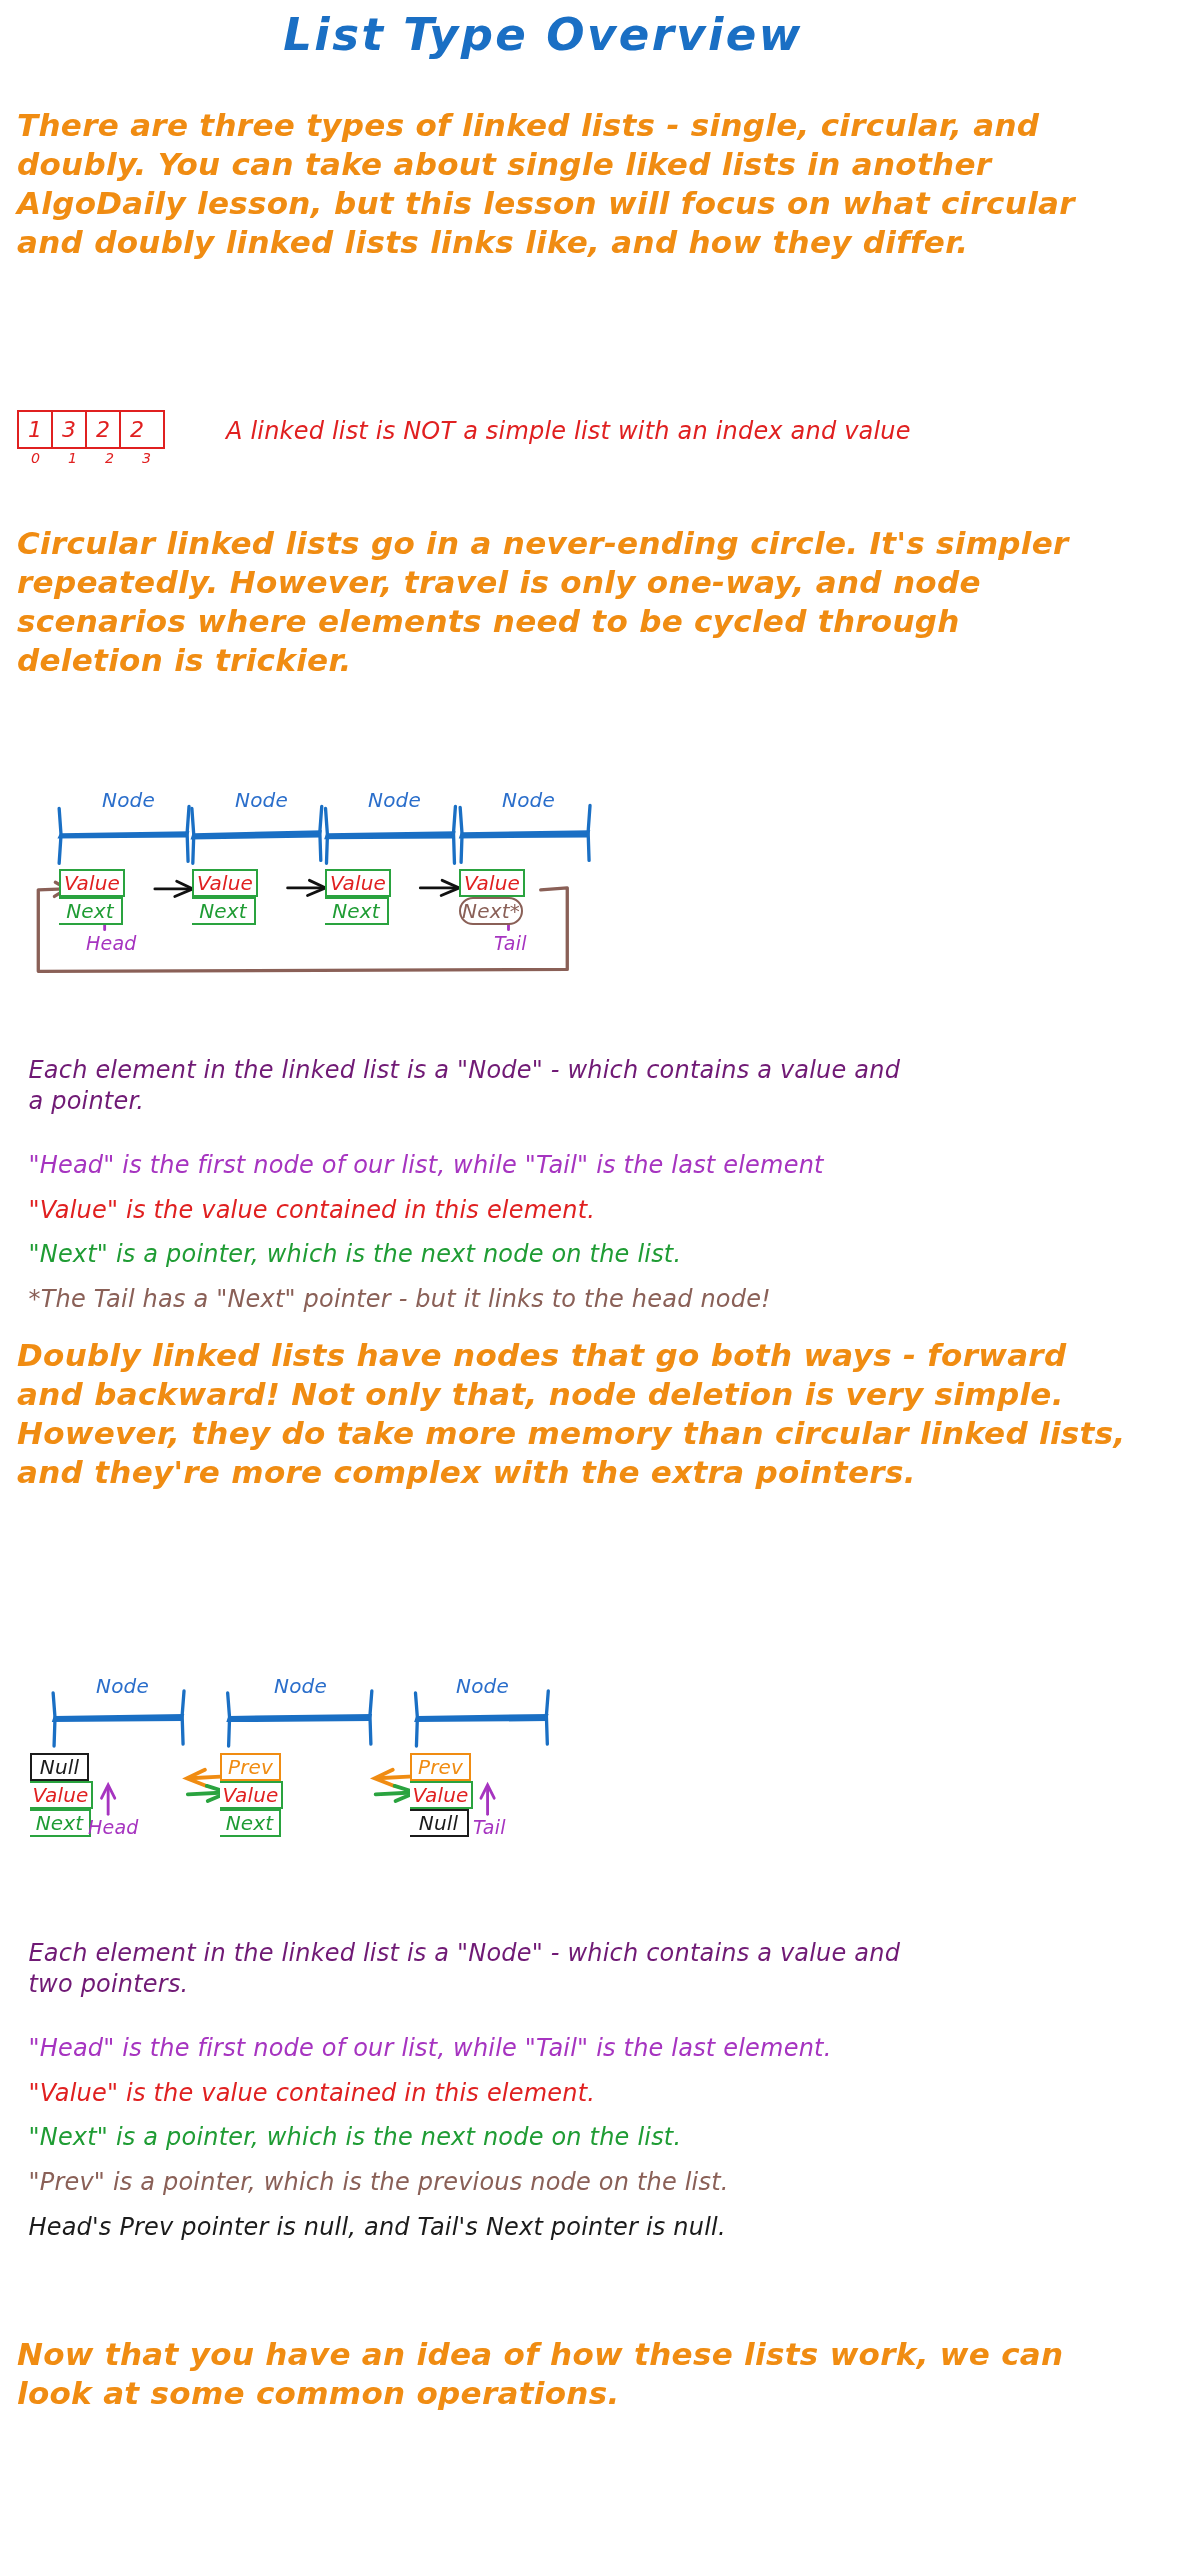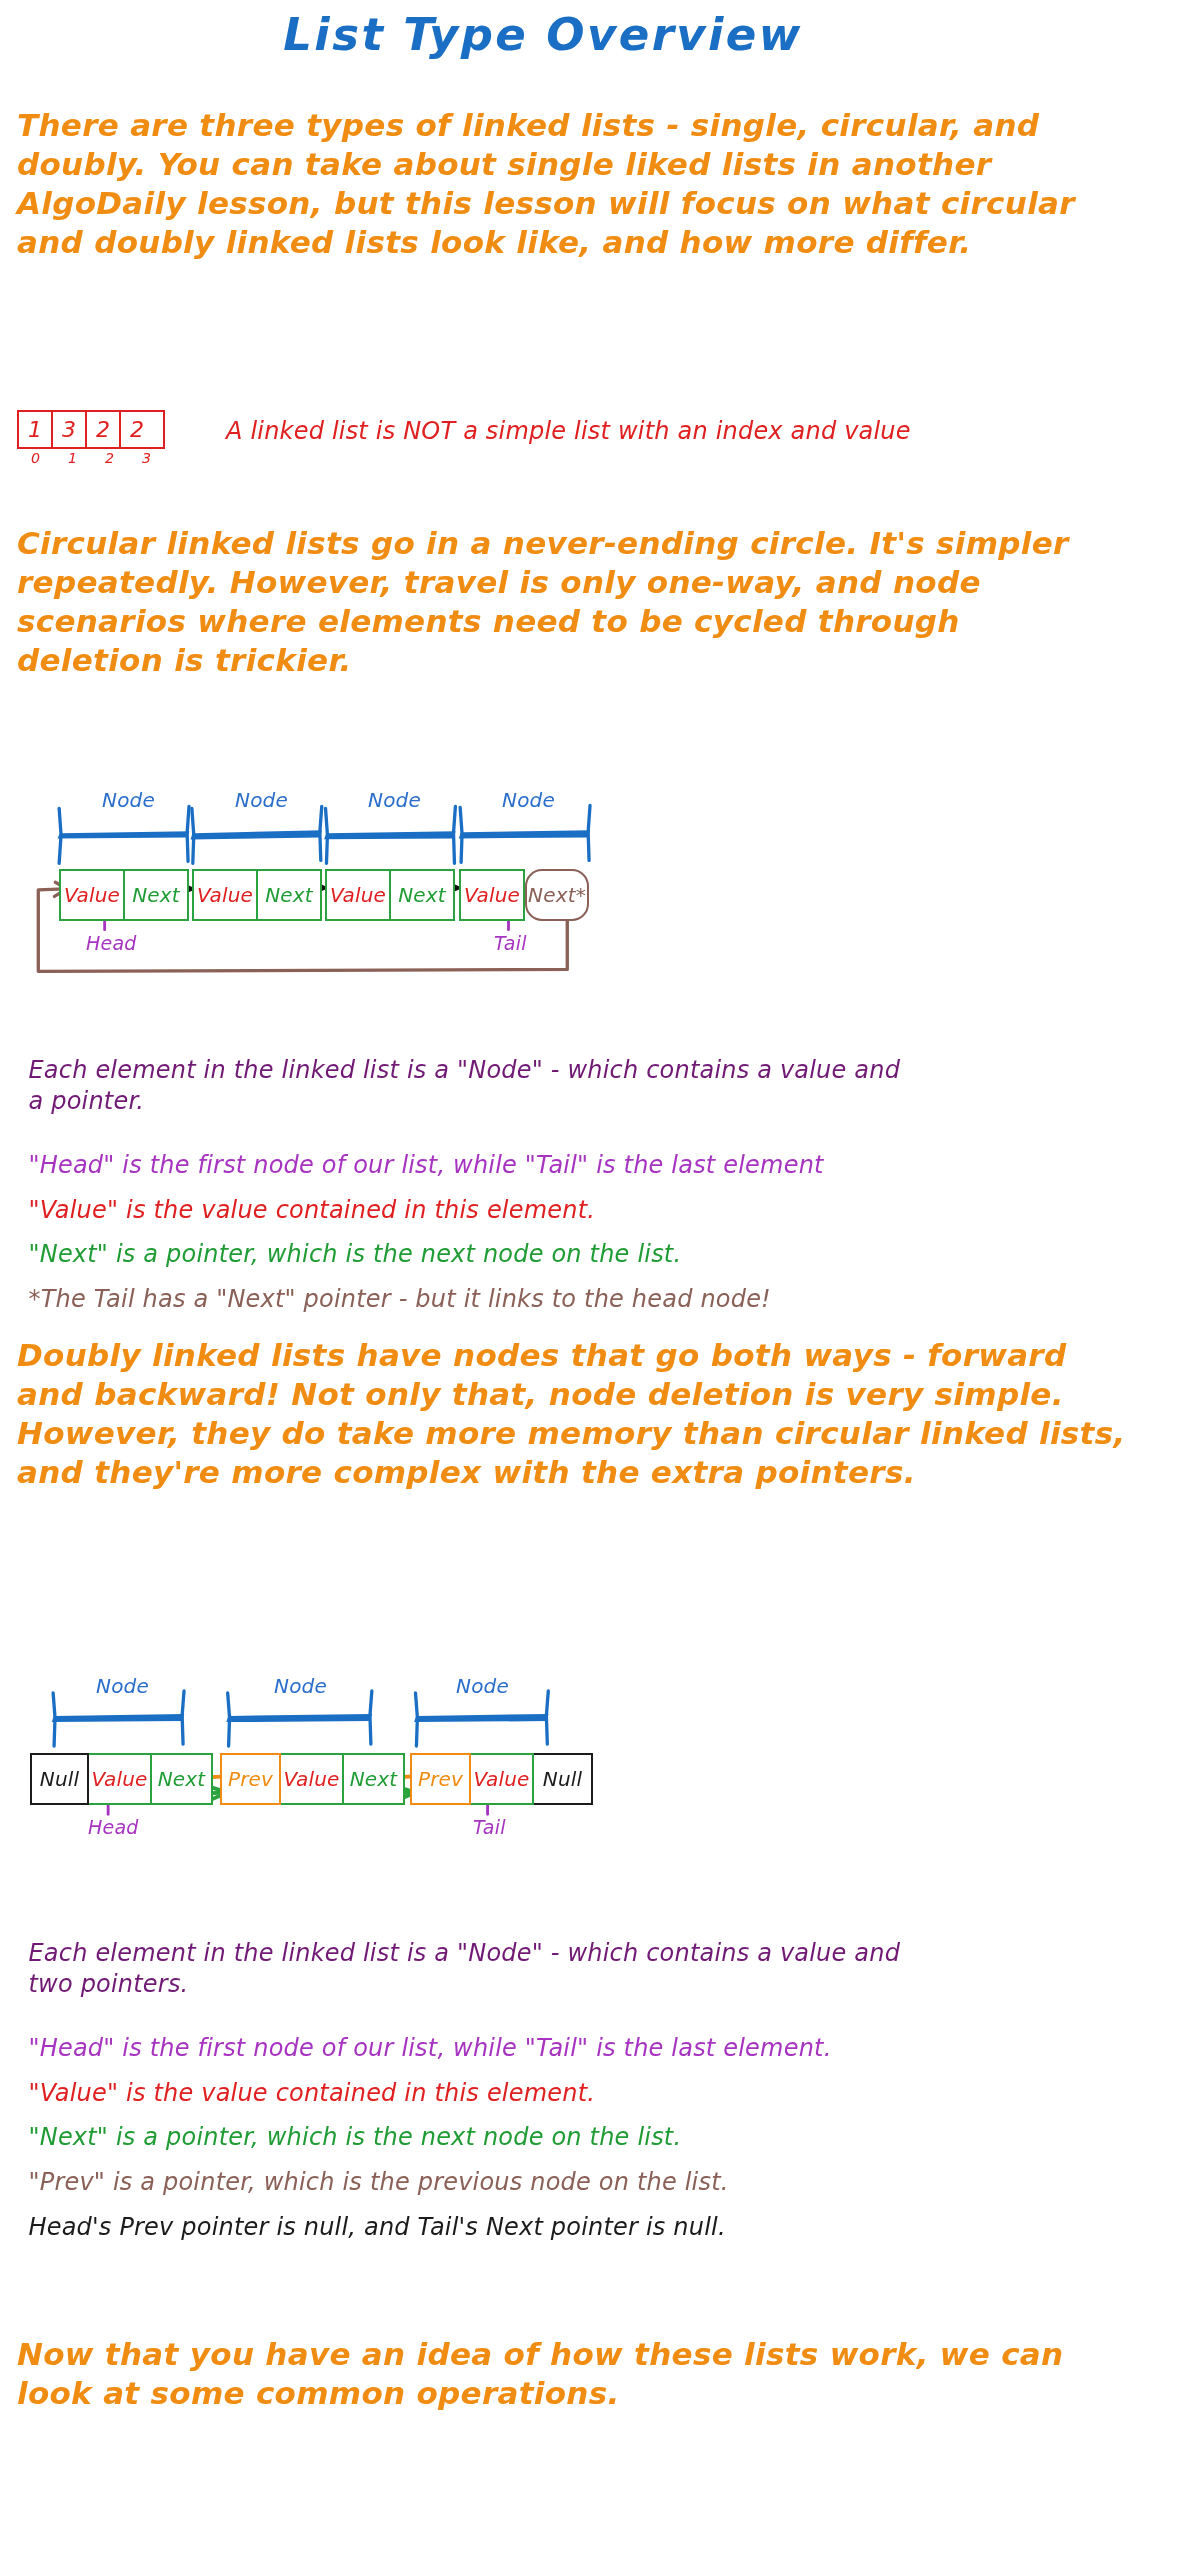--- a/index.html
+++ b/index.html
@@ -77,22 +77,23 @@
     position: absolute; left: 226px; top: 417px;
     color: #e02020; font-size: 24px; font-weight: 500;
     white-space: nowrap; letter-spacing: 0.2px;
   }
 
   
   .diagram { position: absolute; left: 0; top: 0; }
   .nodebox {
     position: absolute;
     display: flex;
-    height: 52px;
+    height: 40px;
     box-sizing: border-box;
+    flex-direction: column;
   }
   .cell {
     box-sizing: border-box;
     display: flex; align-items: center; justify-content: center;
     font-size: 20px; font-weight: 500;
     background: #ffffff;
     letter-spacing: 0.2px;
   }
   .b-green  { border: 2.4px solid #2aa33f; }
   .b-orange { border: 2.4px solid #f08c12; }
@@ -117,21 +118,21 @@
 </style>
 </head>
 <body>
 
 <div id="title" class="hand">List Type Overview</div>
 
 <div class="para hand" id="intro" style="left:17px; top:106px;">
   <span class="ln">There are three types of linked lists - single, circular, and</span>
   <span class="ln">doubly. You can take about single liked lists in another</span>
   <span class="ln">AlgoDaily lesson, but this lesson will focus on what circular</span>
-  <span class="ln">and doubly linked lists look like, and how more differ.</span>
+  <span class="ln">and doubly linked lists links like, and how they differ.</span>
 </div>
 
 <div id="array-wrap">
   <div class="arr-row">
     <div class="arr-cell hand">1</div>
     <div class="arr-cell hand">3</div>
     <div class="arr-cell hand">2</div>
     <div class="arr-cell hand">2</div>
   </div>
   <div class="idx-row">

